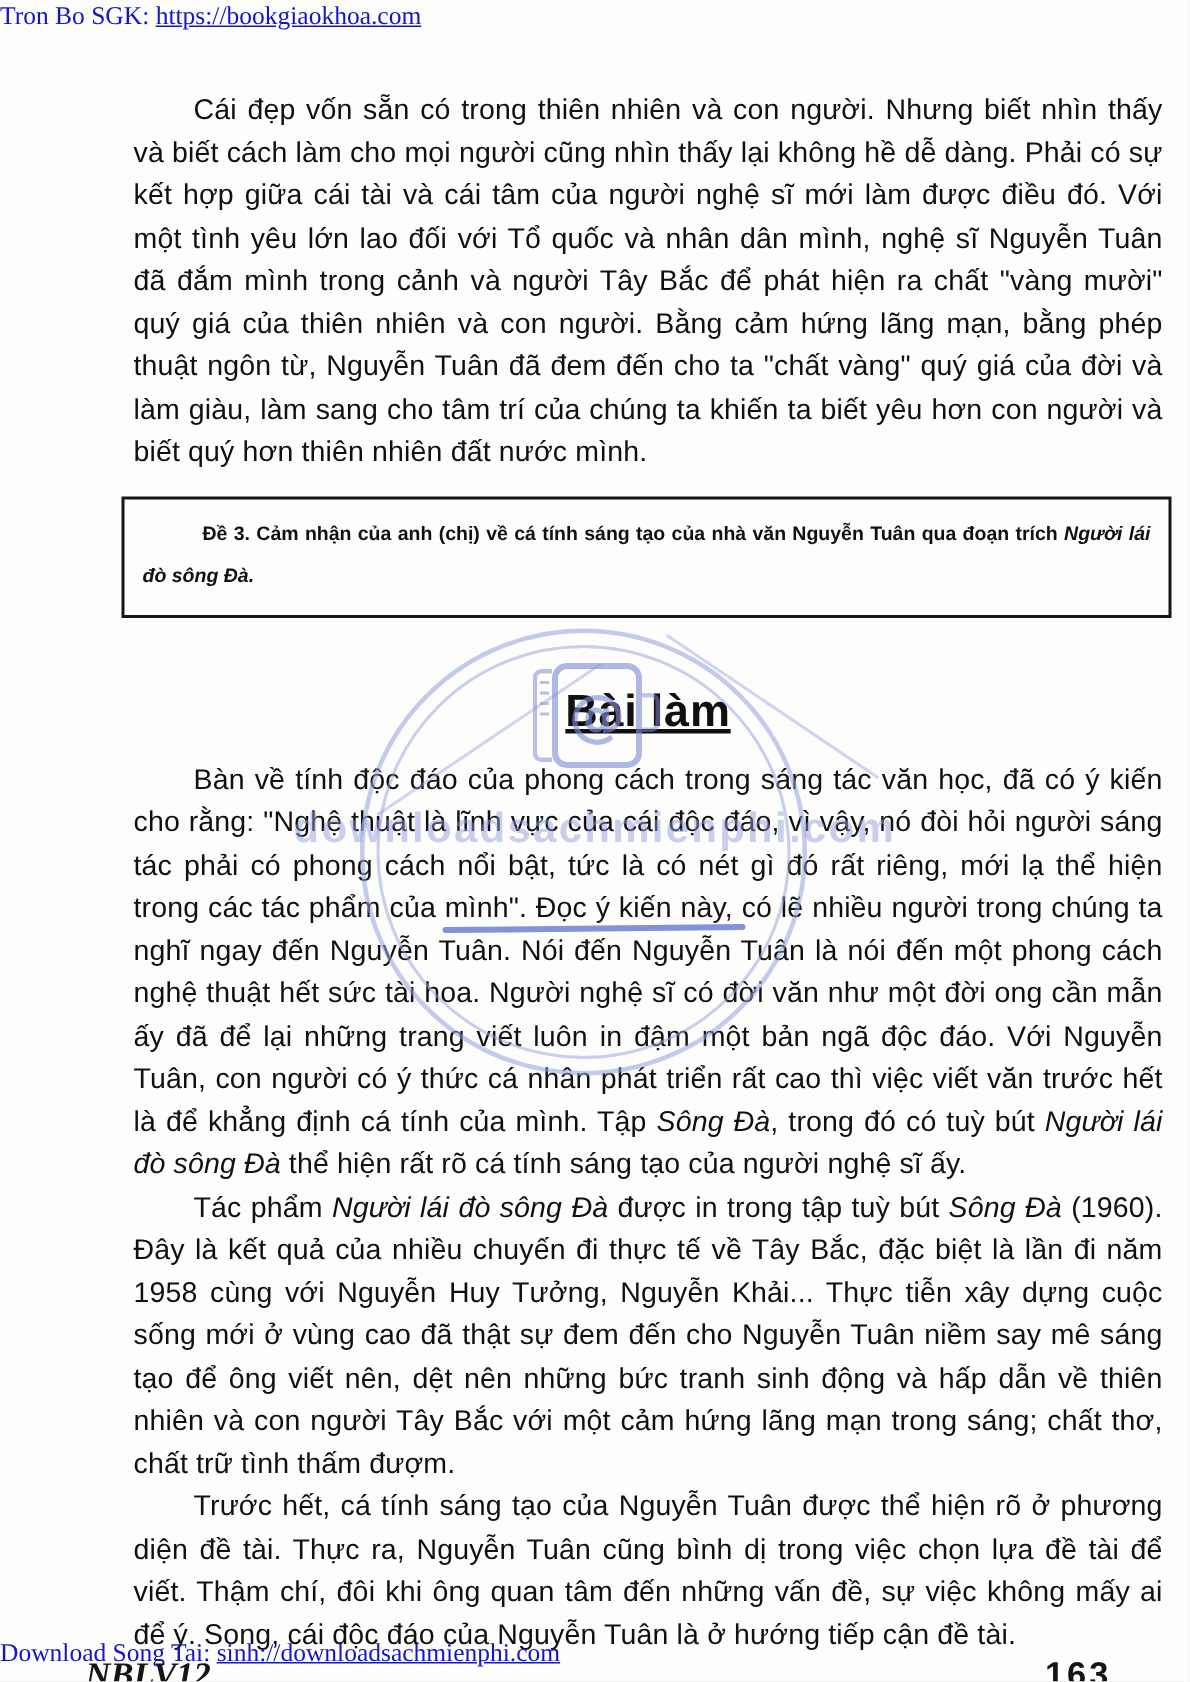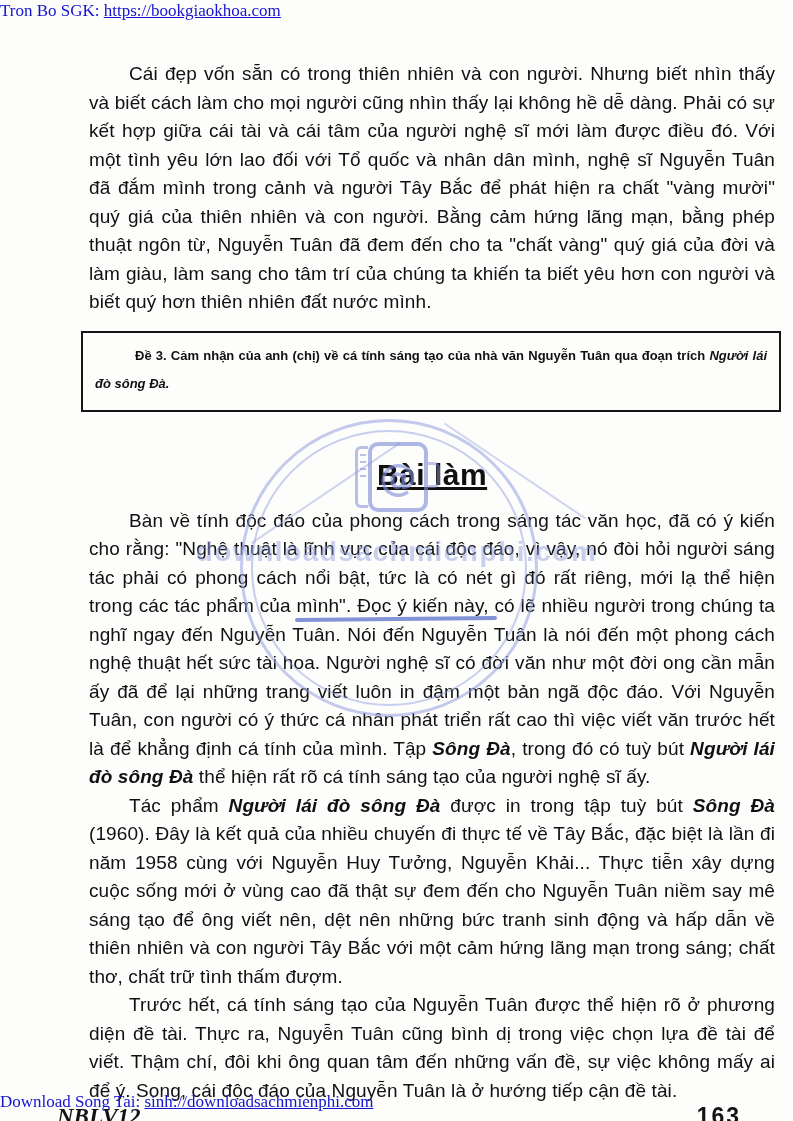--- a/index.html
+++ b/index.html
@@ -38,21 +38,21 @@
     position:absolute;
     left:57px; top:60px; width:686px;margin-left:32px;
   }
   .para {
     font-size:19px;
     line-height:28.5px;
     text-align:justify;
     text-indent:40px;
     letter-spacing:0.1px;
   }
-  .seg-i  { font-style:italic;font-weight:bold; }
+  .seg-i  { font-style:italic; }
   .seg-b  { font-weight:700; }
   .seg-bi { font-weight:700; font-style:italic; }
   .prompt-box {
     margin:14px -6px 0 -8px;
     border:2px solid #161616;
     padding:9px 12px 11px 12px;
     font-size:13px; font-weight:700;
     line-height:28.5px;
     text-align:justify;
     text-indent:40px;

